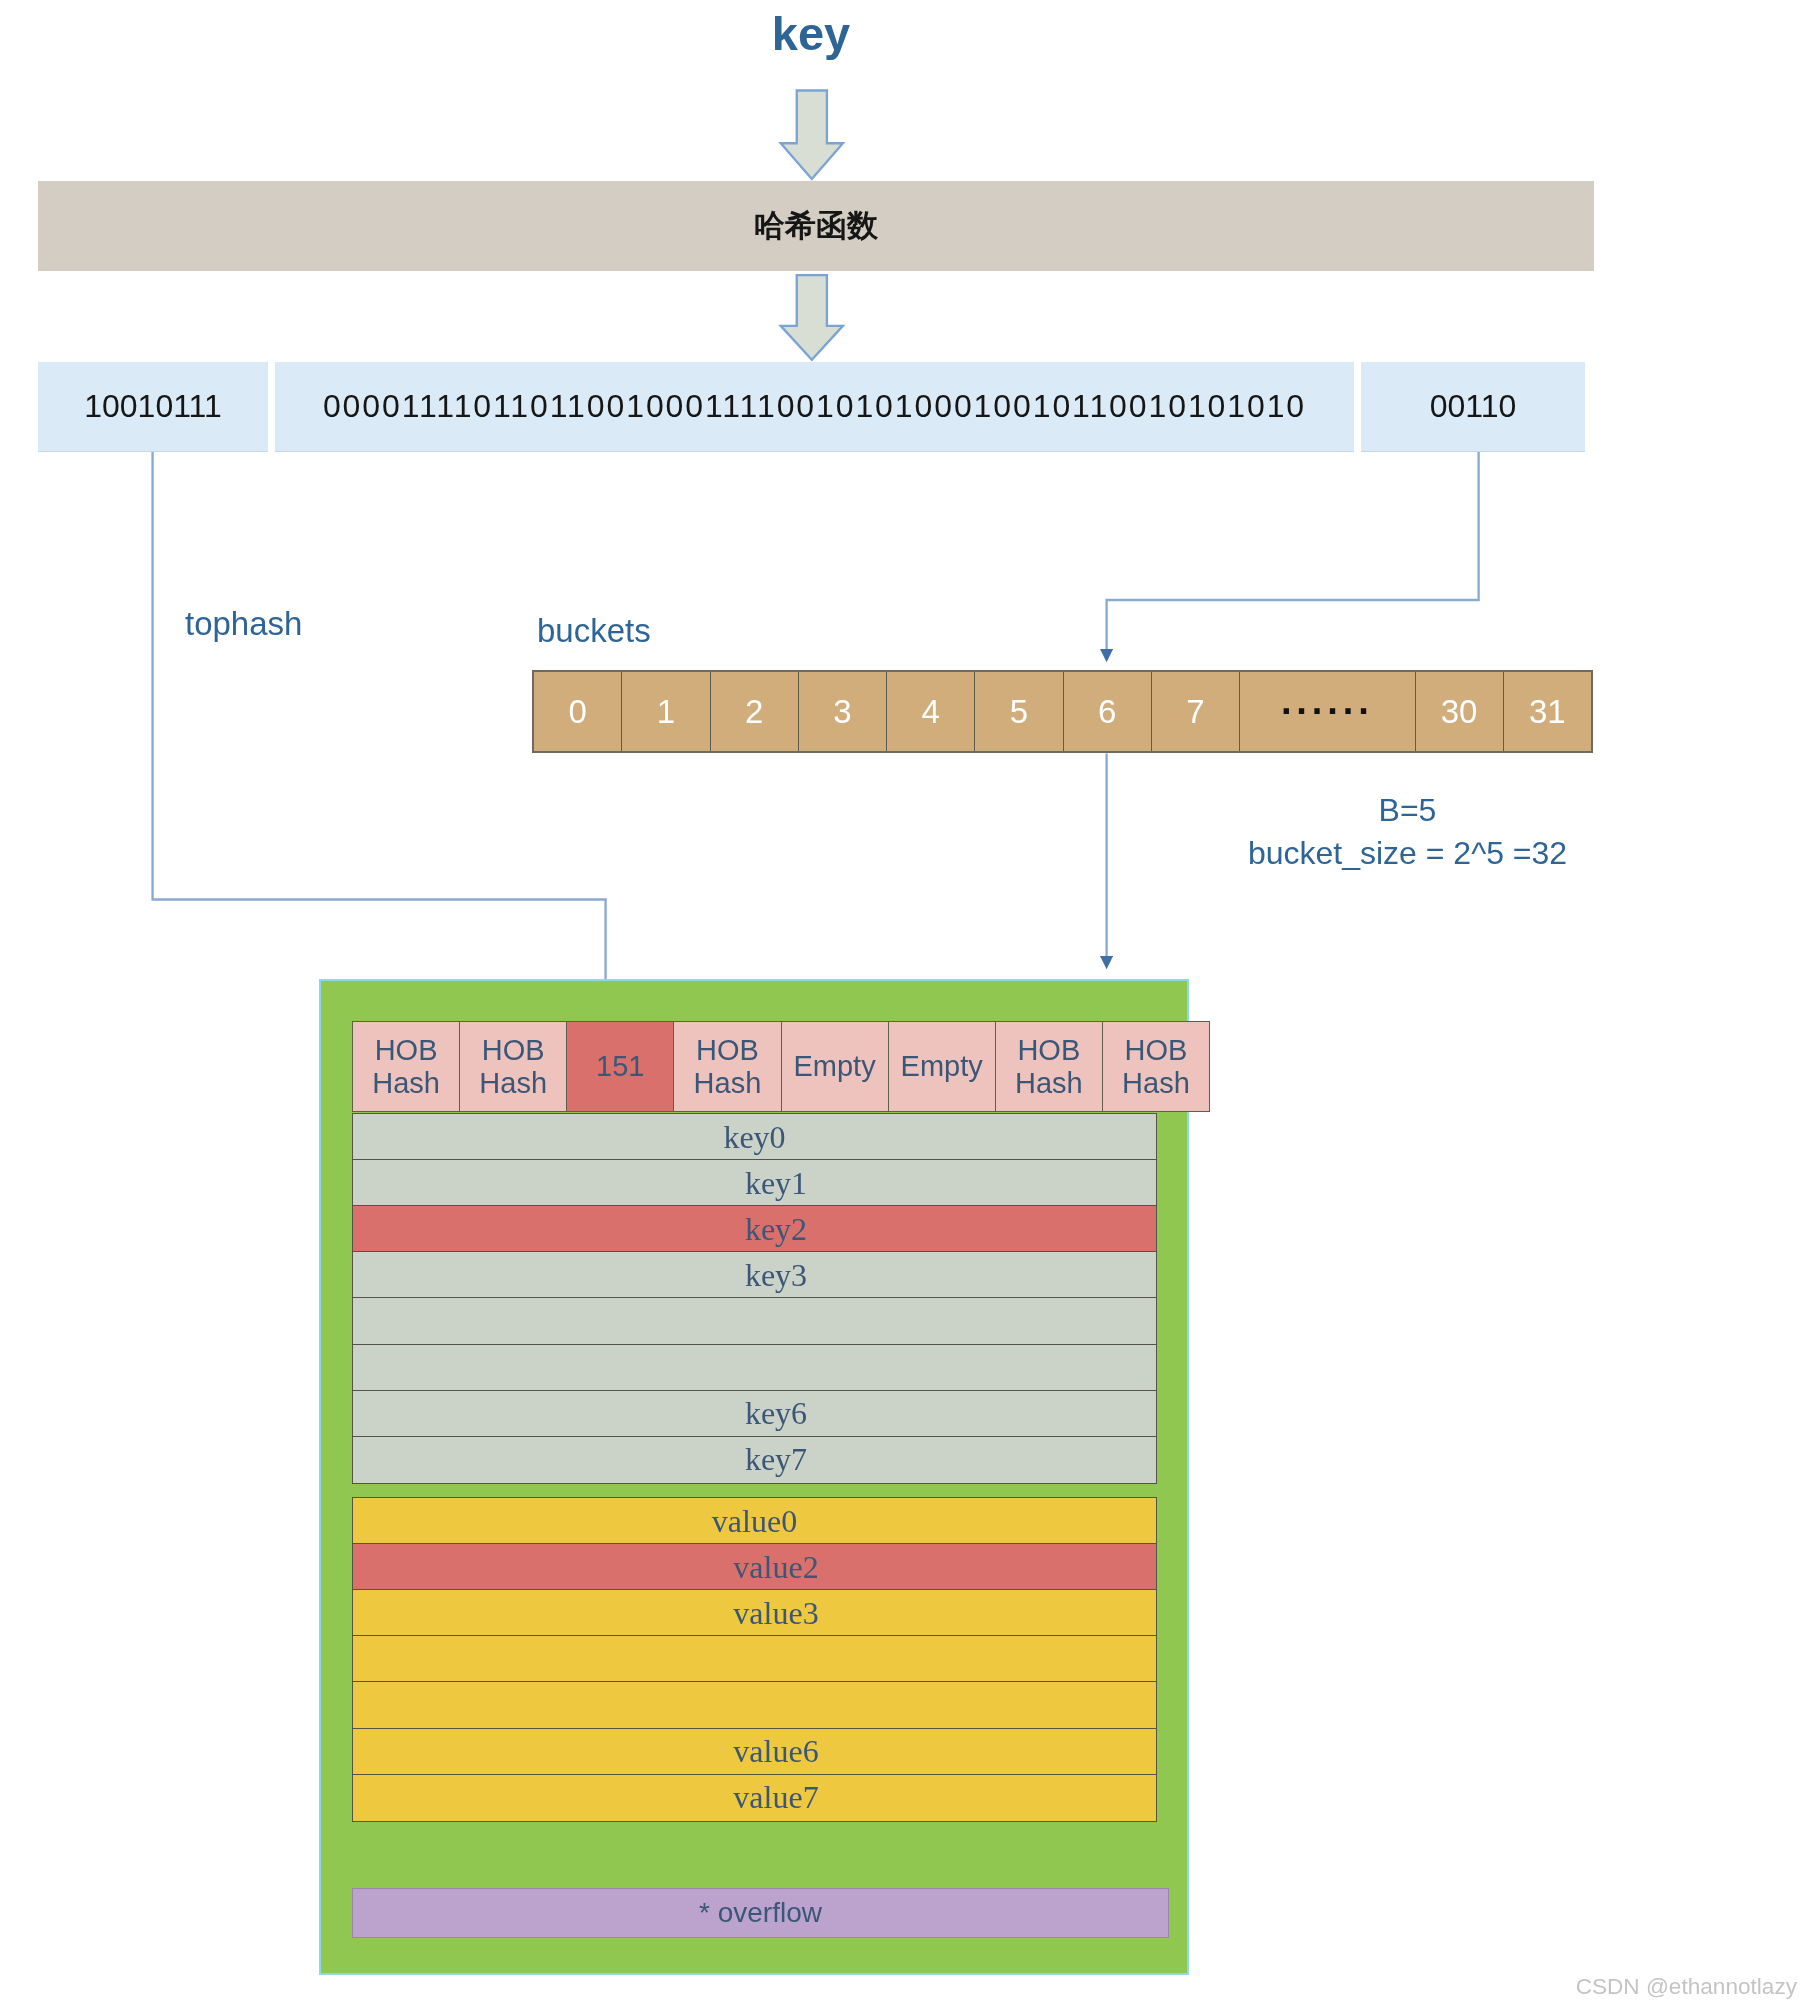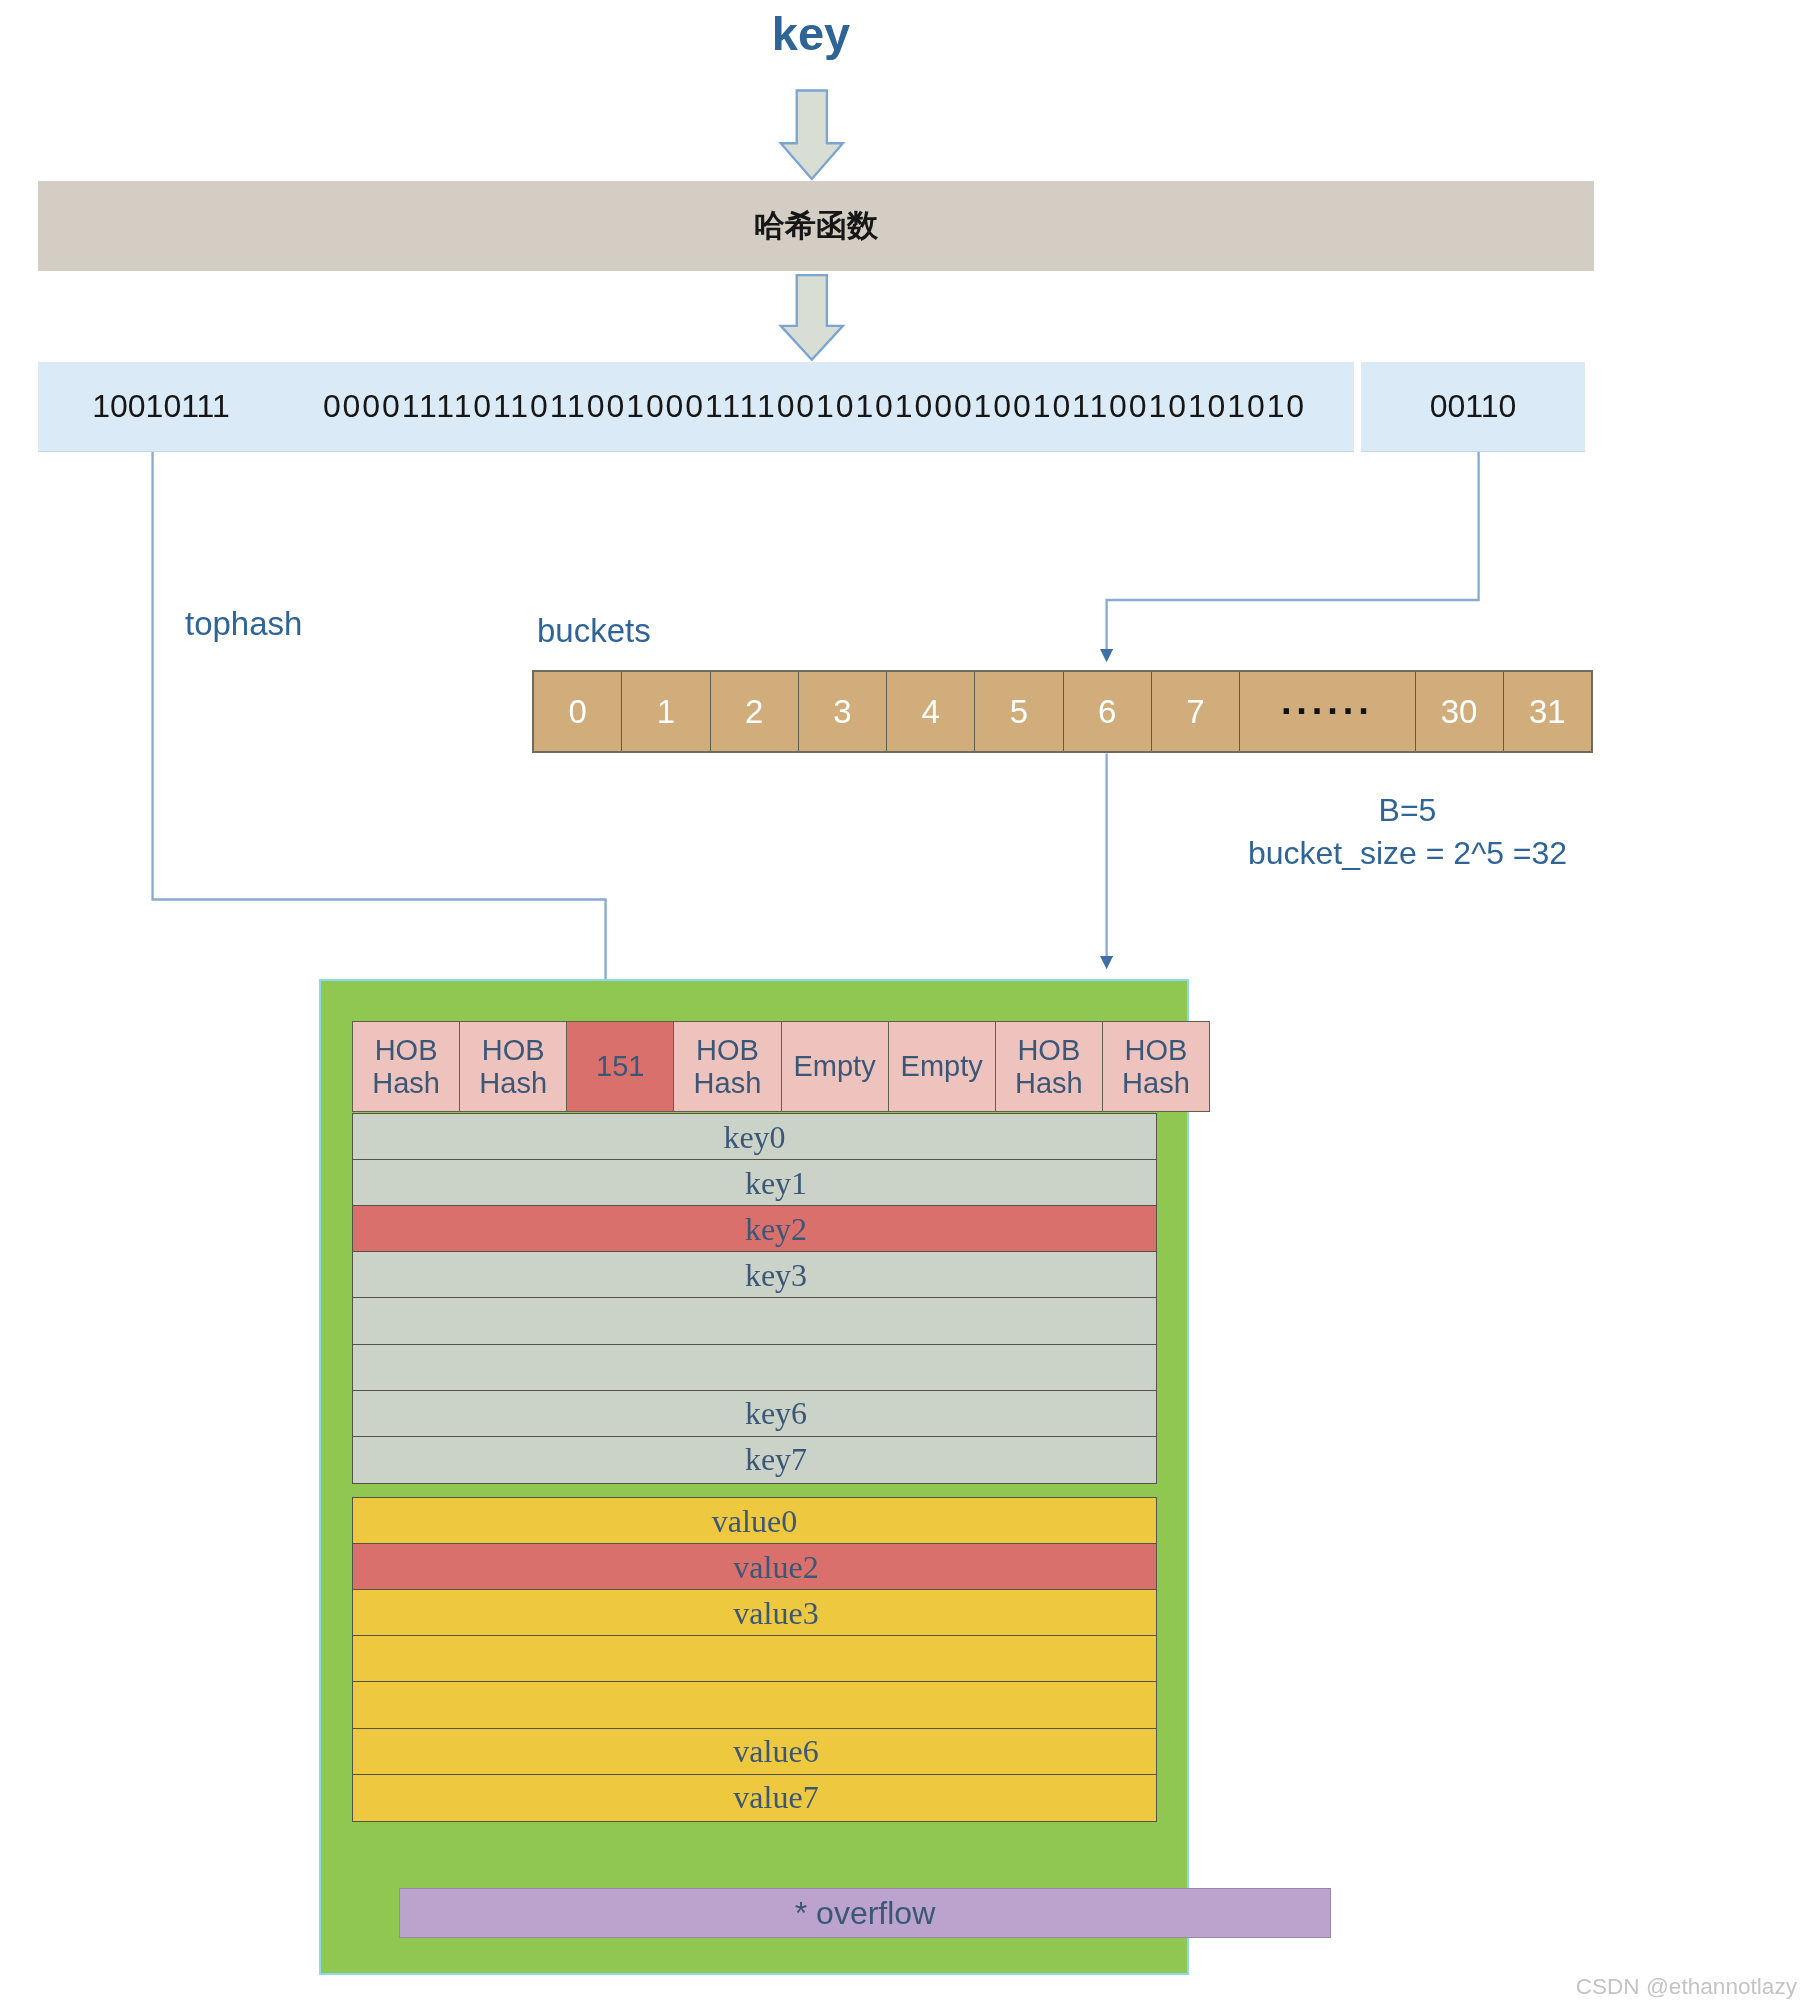--- a/index.html
+++ b/index.html
@@ -15,21 +15,21 @@
   .canvas{
     position:relative; width:1812px; height:2008px; background:#ffffff;
     font-family:"Liberation Sans", sans-serif; overflow:hidden;
   }
   .abs{position:absolute;}
   #key-title{left:670px;top:5.6px;width:282px;text-align:center;font-size:47px;font-weight:bold;color:var(--blue_text);}
   #hash-bar{left:38px;top:181px;width:1556px;height:90px;background:var(--hash_bar);
     display:flex;align-items:center;justify-content:center;font-size:31px;font-weight:600;color:var(--ink);}
   .bitbox{top:362px;height:89px;background:var(--binary_box);display:flex;align-items:center;justify-content:center;
     font-size:32px;color:var(--ink);border-bottom:0.9px solid #c3d7e6;}
-  #tophash-box{left:38px;width:230px;padding-left:8px;}
+  #tophash-box{left:38px;width:230px;}
   #midbits-box{left:275px;width:1079px;letter-spacing:1.9px;}
   #lowbits-box{left:1361px;width:224px;}
   #tophash-label{left:185px;top:605px;font-size:33px;color:var(--blue_text);}
   #buckets-label{left:537px;top:612px;font-size:33px;color:var(--blue_text);}
   #buckets-row{left:532px;top:670px;width:1061px;height:83px;display:flex;background:var(--bucket_tan);
     border:2.8px solid var(--bucket_border);box-sizing:border-box;}
   .bcell{flex:1;display:flex;align-items:center;justify-content:center;color:var(--bucket_text);font-size:33px;}
   .bcell + .bcell{border-left:1.9px solid #5c5c52;}
   .bcell.v-dots{flex:2;color:#111;font-weight:bold;font-size:38px;letter-spacing:2.8px;}
   #bucket-info{left:1205px;top:789px;width:405px;text-align:center;color:var(--blue_text);font-size:32px;line-height:1.35;}
@@ -43,23 +43,23 @@
   .hcell.v-tophash{background:var(--red_highlight);}
   .rows{left:31px;width:805px;}
   .row{height:48px;border:1.9px solid var(--row_border);box-sizing:border-box;display:flex;align-items:center;
     justify-content:center;font-size:32px;color:var(--cell_text);font-family:Liberation Serif, serif;}
   .row + .row{margin-top:-1.9px;padding-left:43px;}
   #key-rows{top:132px;}
   #key-rows .row.v-normal{background:var(--key_row_gray);}
   #value-rows{top:516px;}
   #value-rows .row.v-normal{background:var(--value_row_yellow);}
   .row.v-highlight{background:var(--red_highlight);}
-  #overflow-row{left:31px;top:907px;width:932px;height:50px;background:var(--overflow_purple);
+  #overflow-row{left:31px;top:907px;width:817px;height:50px;background:var(--overflow_purple);
     border:0.9px solid #9b86ab;box-sizing:border-box;display:flex;align-items:center;justify-content:center;
-    font-size:32px;color:var(--cell_text);margin-left:47px;}
+    font-size:28px;color:var(--cell_text);}
   #watermark{right:15px;top:1974px;font-size:22.6px;color:var(--watermark);}
   svg.overlay{position:absolute;left:0;top:0;pointer-events:none;}
 </style>
 </head>
 <body>
 
 <div class="canvas">
 
   <div class="abs" id="key-title">key</div>
 

